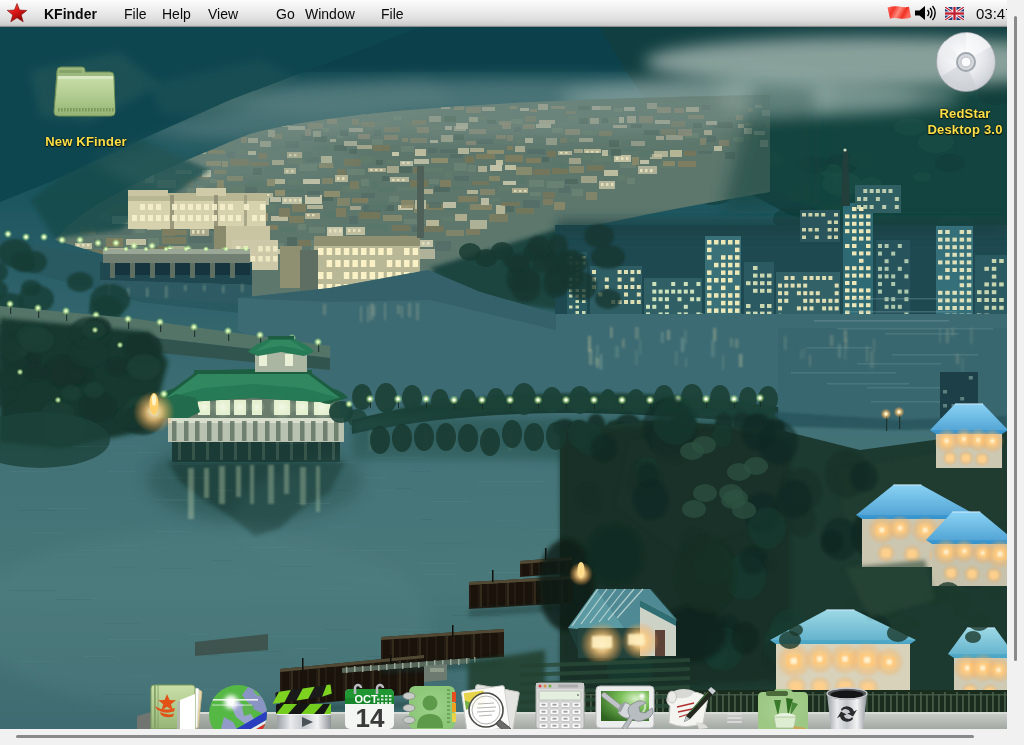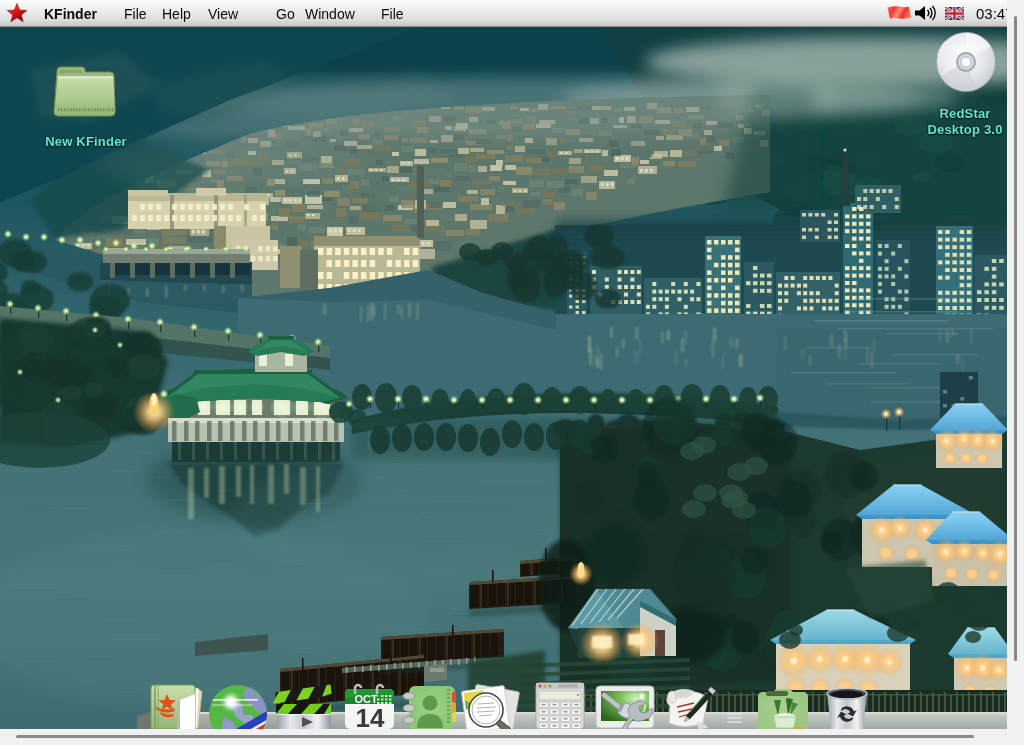--- a/index.html
+++ b/index.html
@@ -1,21 +1,21 @@
 <!DOCTYPE html>
 <html><head><meta charset="utf-8"><style>
  html,body{margin:0;padding:0}
  body{width:1024px;height:745px;background:#f1f1f1;font-family:"Liberation Sans",sans-serif;overflow:hidden;position:relative}
  #screen{position:absolute;left:0;top:0;width:1007px;height:729px;overflow:hidden;background:#42707a}
  #scene{position:absolute;left:0;top:0}
  #menubar{position:absolute;left:0;top:0;width:1007px;height:26px;transform:translateZ(0);
    background:linear-gradient(#fcfcfc,#ededed 40%,#dedede 75%,#cccccc 96%,#b9b9b9);
    border-bottom:1px solid #8f8f8f;font-size:14px;color:#0a0a0a}
  #menubar span{position:absolute;top:6px}
- .dlabel{position:absolute;color:#5eead4;font-weight:bold;font-size:13px;text-align:center;transform:translateZ(0);
+ .dlabel{position:absolute;color:#fde047;font-weight:bold;font-size:13px;text-align:center;transform:translateZ(0);
    text-shadow:0 1px 1px rgba(0,0,0,0.9),0 0 2px rgba(0,0,0,0.75);letter-spacing:0.2px}
  #vline{position:absolute;left:1014px;top:16px;width:3px;height:645px;background:#898989;border-radius:2px}
  #hline{position:absolute;left:16px;top:735px;width:958px;height:3px;background:#898989;border-radius:2px}
 </style></head><body>
 <div id="screen">
 <svg id="scene" width="1007" height="729" viewBox="0 0 1007 729">
       <defs>
  <linearGradient id="skyg" x1="0" y1="0" x2="0" y2="1">
   <stop offset="0" stop-color="#0d434d"></stop>
           <stop offset="0.18" stop-color="#155059"></stop>

